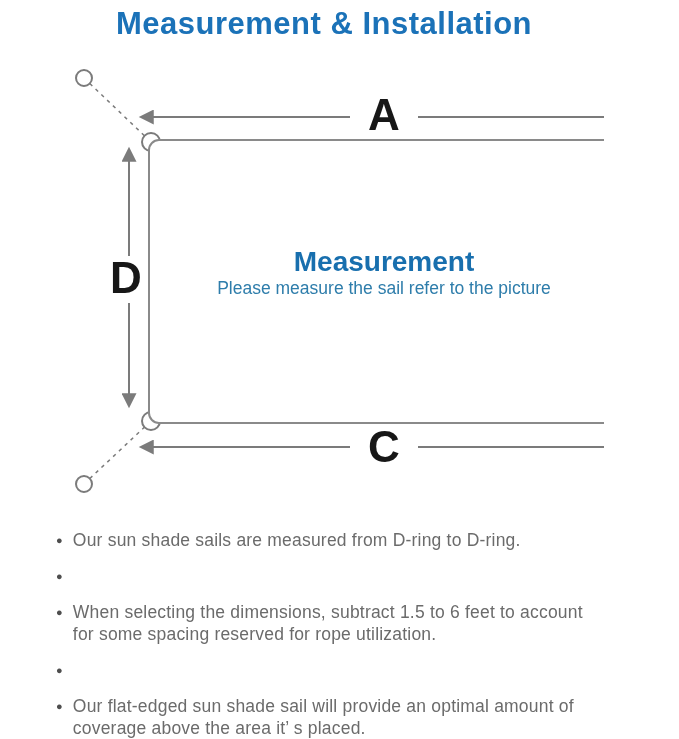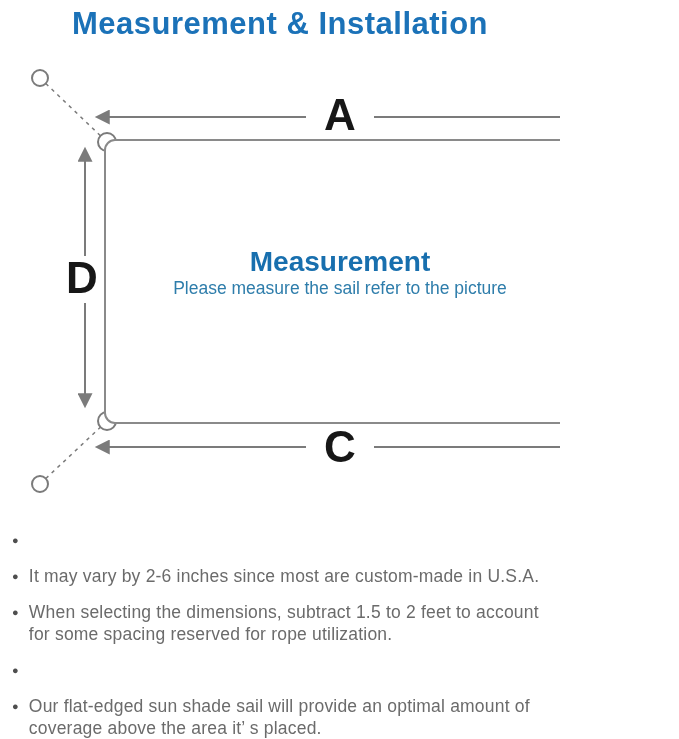--- a/index.html
+++ b/index.html
@@ -7,20 +7,21 @@
     padding: 0;
     background: #ffffff;
     font-family: "Liberation Sans", "DejaVu Sans", sans-serif;
   }
   .page {
     position: relative;
     width: 560px;
     height: 739px;
     background: #ffffff;
     overflow: hidden;
+    padding-left: 44px;
   }
   .title {
     margin: 5px 0 0 0;
     text-align: center;
     font-size: 31px;
     line-height: 38px;
     font-weight: 700;
     color: #1b72b8;
     letter-spacing: 0.5px;
   }
@@ -112,28 +113,28 @@
       <text class="dim-label" x="82" y="233">D</text>
 
       <text class="center-title" x="340" y="211">Measurement</text>
       <text class="center-subtitle" x="340" y="234">Please measure the sail refer to the picture</text>
     </svg>
   </div>
 
   <ul class="notes">
     <li>
       <span class="bullet">●</span>
+      <span>Our sun shade sails are measured from D-ring to D-ring.</span>
     </li>
     <li>
       <span class="bullet">●</span>
-      <span>It may vary by 2-6 inches since most are custom-made in U.S.A.</span>
     </li>
     <li>
       <span class="bullet">●</span>
-      <span>When selecting the dimensions, subtract 1.5 to 2 feet to account for some spacing reserved for rope utilization.</span>
+      <span>When selecting the dimensions, subtract 1.5 to 6 feet to account for some spacing reserved for rope utilization.</span>
     </li>
     <li>
       <span class="bullet">●</span>
     </li>
     <li>
       <span class="bullet">●</span>
       <span>Our flat-edged sun shade sail will provide an optimal amount of coverage above the area it’ s placed.</span>
     </li>
   </ul>
 

